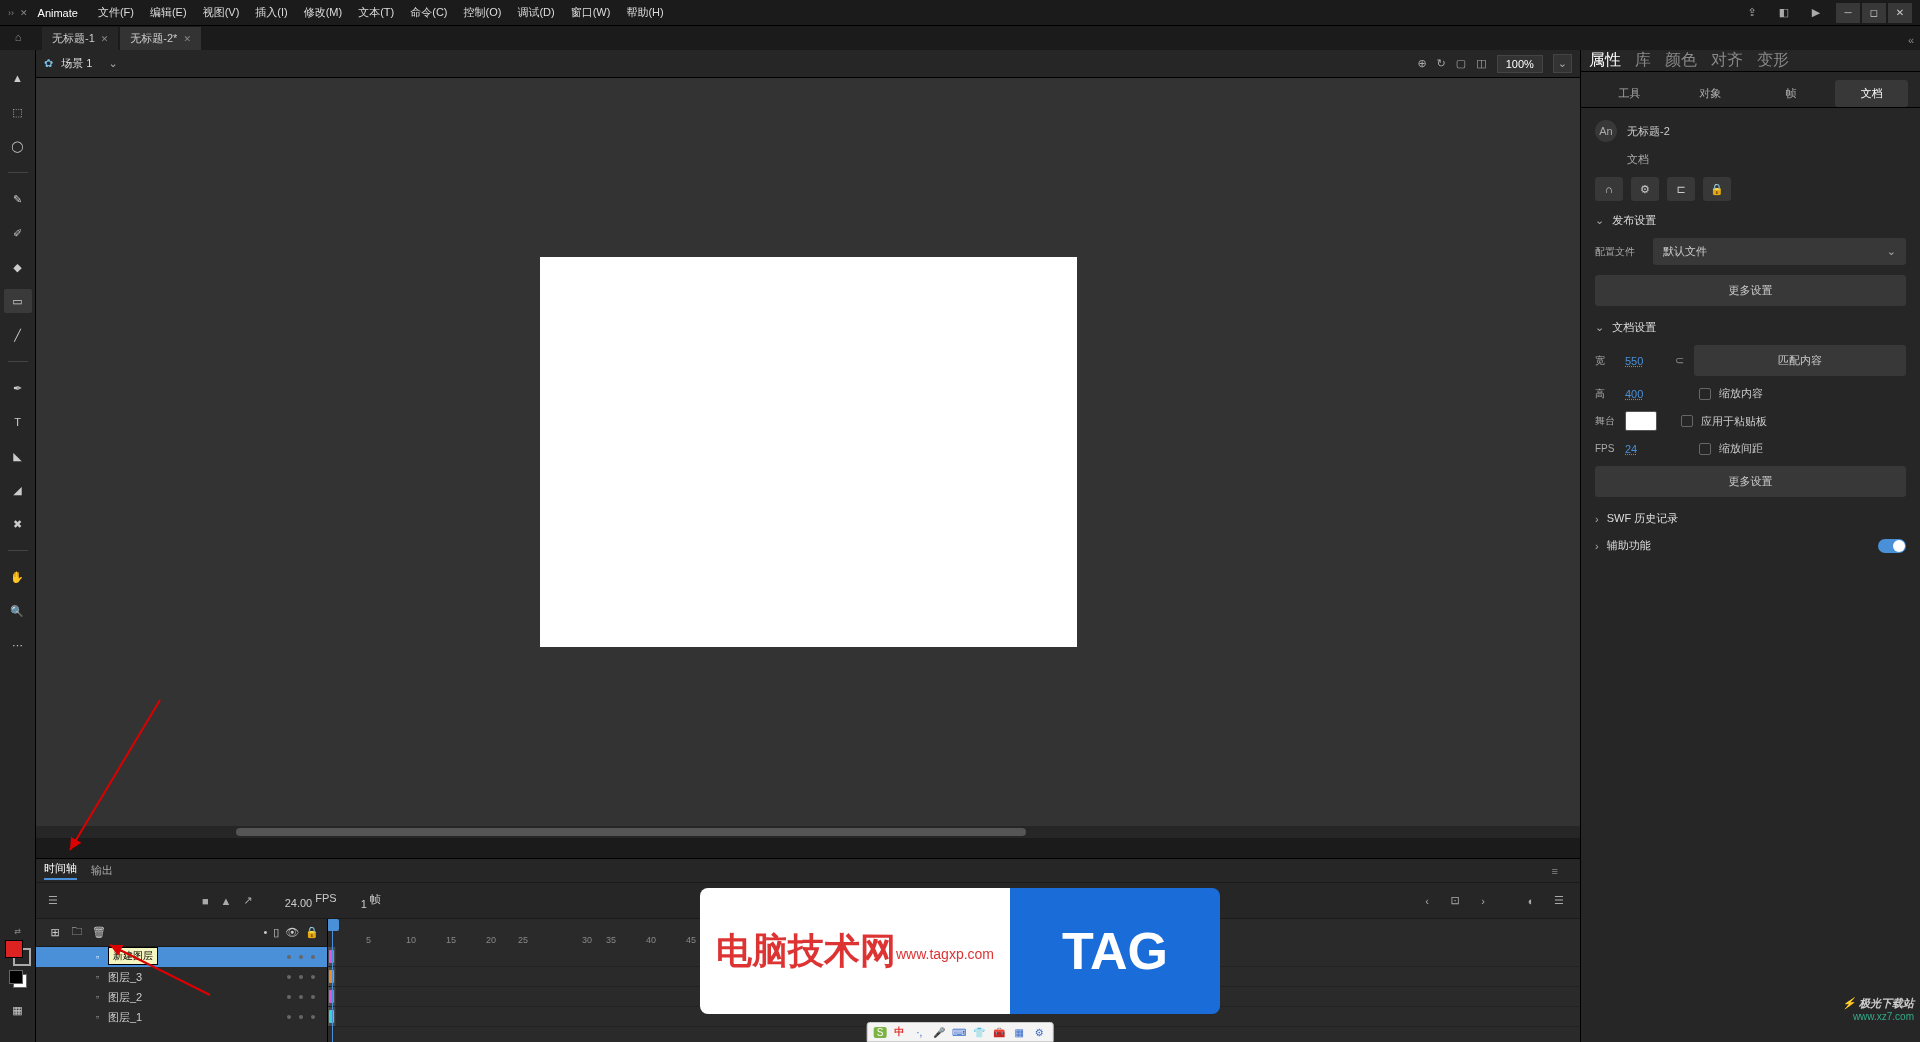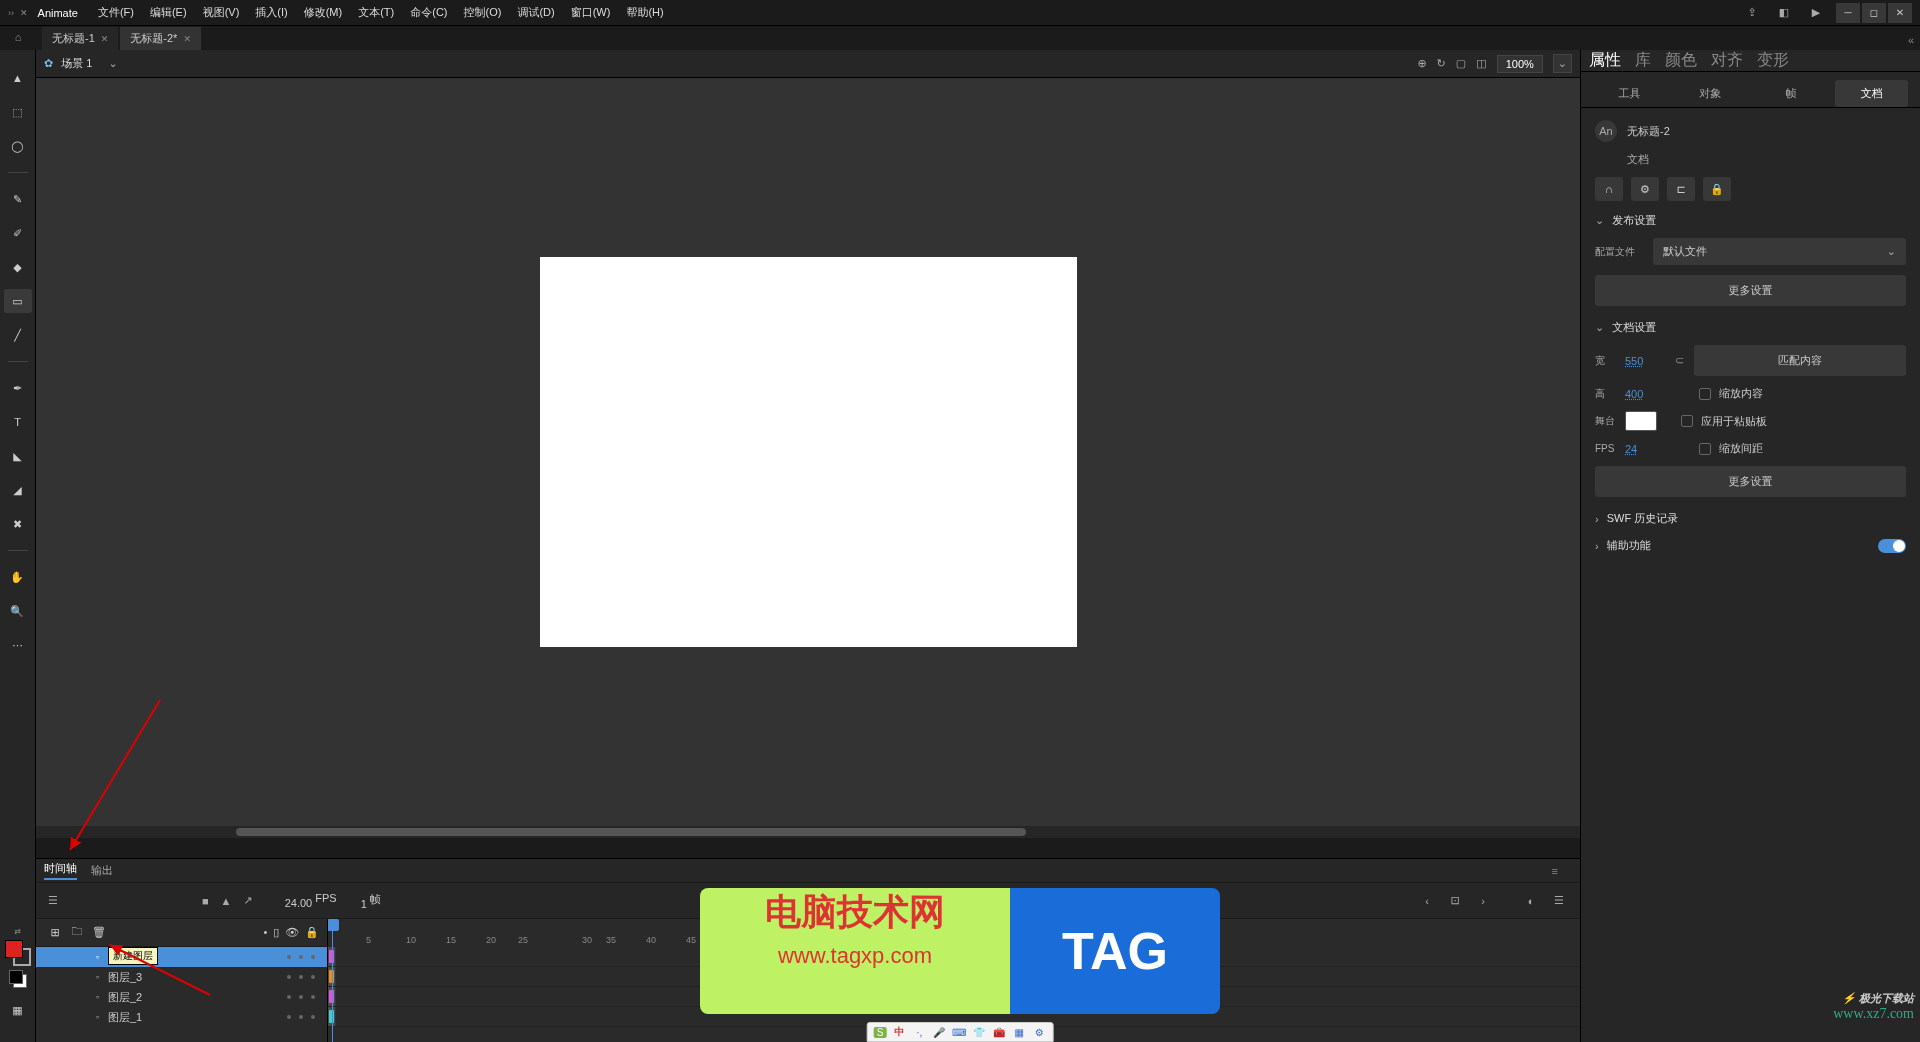--- a/index.html
+++ b/index.html
@@ -104,33 +104,33 @@
 .rp-input { background: transparent; color: #4a90d9; text-decoration: underline dotted; border: none; width: 40px; }
 .rp-check { display: flex; align-items: center; gap: 8px; color: #ccc; }
 .rp-check .box { width: 12px; height: 12px; border: 1px solid #666; border-radius: 2px; }
 .rp-stage-swatch { width: 32px; height: 20px; background: #fff; border-radius: 2px; border: 1px solid #555; }
 .rp-icon-row { display: flex; gap: 8px; }
 .rp-icon-btn { width: 28px; height: 24px; background: #383838; border-radius: 3px; display: flex; align-items: center; justify-content: center; color: #ccc; }
 .rp-toggle { width: 28px; height: 14px; background: #4a90d9; border-radius: 7px; position: relative; margin-left: auto; }
 .rp-toggle:after { content:''; position:absolute; right:1px; top:1px; width:12px; height:12px; background:#fff; border-radius:50%; }
 
 .watermark { position: absolute; left: 700px; bottom: 28px; width: 520px; height: 126px; display: flex; z-index: 20; }
-.wm-left { flex: 1; background: #bef264; display: flex; flex-direction: column; align-items: center; border-radius: 8px 0 0 8px; }
+.wm-left { flex: 1; background: #ffffff; display: flex; flex-direction: row; align-items: center; justify-content: center; border-radius: 8px 0 0 8px; }
 .wm-left .cn { color: #d33; font-size: 36px; font-weight: bold; }
-.wm-left .url { color: #d33; font-size: 22px; margin-top: 6px; }
+.wm-left .url { color: #d33; font-size: 14px; margin-top: 6px; }
 .wm-right { width: 210px; background: #1a6dd8; color: #fff; font-size: 52px; font-weight: bold; display: flex; align-items: center; justify-content: center; border-radius: 0 8px 8px 0; }
 
 .red-arrow { position: absolute; pointer-events: none; z-index: 15; }
 
 .bottom-ime { position: absolute; bottom: 0; left: 50%; transform: translateX(-50%); height: 20px; background: #f4f4f4; border: 1px solid #ccc; border-radius: 3px 3px 0 0; display: flex; align-items: center; padding: 0 6px; gap: 6px; z-index: 30; }
 .bottom-ime .ime-icon { width: 14px; height: 14px; display: flex; align-items: center; justify-content: center; font-size: 10px; }
 .bottom-ime .s-badge { background: #7cb342; color: #fff; border-radius: 2px; padding: 0 3px; font-size: 10px; }
 
 .corner-logo { position: absolute; right: 6px; bottom: 20px; color: #3a8; font-size: 10px; z-index: 25; text-align: right; }
-.corner-logo .sub { color: #3a8; font-size: 14px; font-family: Liberation Serif, serif; }
+.corner-logo .sub { color: #3a8; font-size: 10px; }
 </style>
 </head>
 <body>
 
 <div class="titlebar">
   <span style="color:#888;font-size:9px;margin-right:6px;">››</span>
   <span style="color:#888;font-size:9px;margin-right:10px;">✕</span>
   <span class="brand">Animate</span>
   <div class="menubar">
     <span>文件(F)</span>

